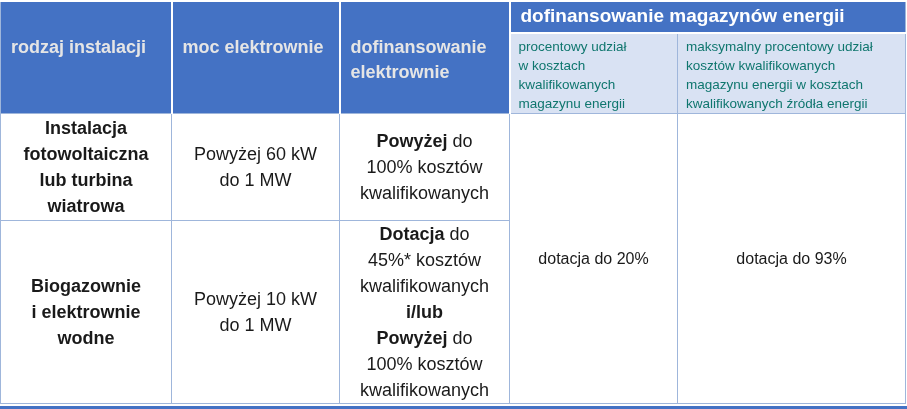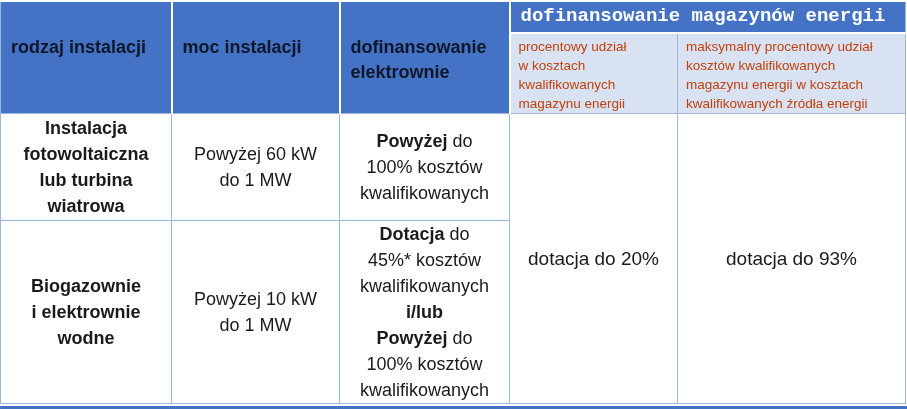--- a/index.html
+++ b/index.html
@@ -6,51 +6,51 @@
   .page{
     width:907px;height:409px;overflow:hidden;background:#ffffff;
     font-family:"Liberation Sans","DejaVu Sans",sans-serif;
     padding-top:2px;box-sizing:border-box;
   }
   table.fin{
     width:905px;table-layout:fixed;border-collapse:collapse;
     border-left:1px solid #9FB6DB;border-right:1px solid #9FB6DB;border-bottom:1px solid #9FB6DB;
   }
   td{padding:0;overflow:hidden;}
-  tr.rowA{height:31px;font-family:Liberation Mono, monospace;}
+  tr.rowA{height:31px;}
   tr.rowB{height:77px;}
   tr.rowC{height:107px;}
   tr.rowD{height:181px;}
   
   .htop{background:#4472C4;border-right:2px solid #ffffff;border-bottom:0;}
   .hcell{
     background:#4472C4;border-right:2px solid #ffffff;border-top:0;border-bottom:1px solid #9FB6DB;
-    color:#0f172a;font-weight:700;font-size:18px;line-height:25px;
+    color:#e5e5e5;font-weight:700;font-size:18px;line-height:25px;
     vertical-align:top;padding:2px 0 0 10px;
   }
   
   .hspan{
     background:#4472C4;border-bottom:2px solid #ffffff;border-left:2px solid #ffffff;
     color:#ffffff;font-weight:700;font-size:19px;
     vertical-align:middle;padding:0 0 2px 10px;
   }
   
   .sub{
-    background:#D9E2F3;color:#c2410c;font-size:13.5px;line-height:19px;
+    background:#D9E2F3;color:#0f766e;font-size:13.5px;line-height:19px;
     vertical-align:top;padding:3px 6px 0 8px;white-space:pre-line;
     border-bottom:1px solid #9FB6DB;
   }
   .sub-left{border-right:1px solid #9FB6DB;}
   
   .bcell{
     background:#ffffff;color:#1a1a1a;font-size:18px;line-height:26px;
     text-align:center;vertical-align:middle;white-space:pre-line;
     border:1px solid #9FB6DB;
   }
-  .merged{font-size:19px;}
+  .merged{font-size:16px;}
   .bold{font-weight:700;}
   .accent-bar{width:907px;height:7px;background:#4472C4;margin-top:2px;}
 </style>
 </head>
 <body>
 
 <div class="page">
   <table class="fin">
     <colgroup>
       <col style="width:171px">
@@ -61,21 +61,21 @@
     </colgroup>
     <tbody>
         <tr class="rowA">
       <td class="htop"></td>
       <td class="htop"></td>
       <td class="htop"></td>
       <td class="hspan" colspan="2">dofinansowanie magazynów energii</td>
     </tr>
     <tr class="rowB">
       <td class="hcell">rodzaj instalacji</td>
-      <td class="hcell">moc instalacji</td>
+      <td class="hcell">moc elektrownie</td>
       <td class="hcell">dofinansowanie elektrownie</td>
       <td class="sub sub-left">procentowy udział
 w kosztach
 kwalifikowanych
 magazynu energii</td>
       <td class="sub">maksymalny procentowy udział
 kosztów kwalifikowanych
 magazynu energii w kosztach
 kwalifikowanych źródła energii</td>
     </tr>

